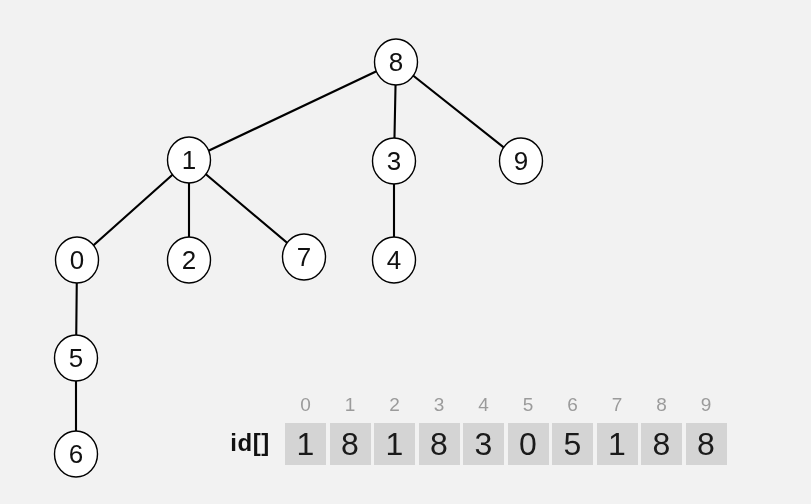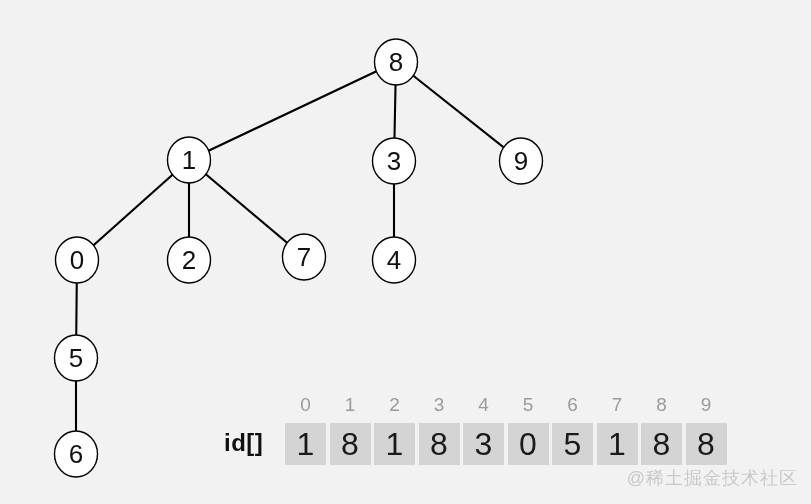--- a/index.html
+++ b/index.html
@@ -30,20 +30,21 @@
   .tree-svg .node-label {
     font-family: "Liberation Sans", sans-serif;
     font-size: 26px;
     text-anchor: middle;
   }
   .array-label {
     position: absolute;
     left: 224px;
     top: 429px;
     width: 52px;
+    text-align: center;
     font-size: 24px;
     font-weight: bold;
     color: #111111;
     letter-spacing: 0.5px;
   }
   .indices-row {
     position: absolute;
     left: 285px;
     top: 394px;
     display: flex;
@@ -160,15 +161,14 @@
       <div class="value-cell" style="background: rgb(212, 212, 212); color: rgb(26, 26, 26);">1</div>
       <div class="value-cell" style="background: rgb(212, 212, 212); color: rgb(26, 26, 26);">8</div>
       <div class="value-cell" style="background: rgb(212, 212, 212); color: rgb(26, 26, 26);">3</div>
       <div class="value-cell" style="background: rgb(212, 212, 212); color: rgb(26, 26, 26);">0</div>
       <div class="value-cell" style="background: rgb(212, 212, 212); color: rgb(26, 26, 26);">5</div>
       <div class="value-cell" style="background: rgb(212, 212, 212); color: rgb(26, 26, 26);">1</div>
       <div class="value-cell" style="background: rgb(212, 212, 212); color: rgb(26, 26, 26);">8</div>
       <div class="value-cell" style="background: rgb(212, 212, 212); color: rgb(26, 26, 26);">8</div>
     </div>
 
-  <div class="watermark" style="color: rgb(201, 201, 201);">@稀土掘金技术社区</div>
 
 </div>
 
 </body></html>

